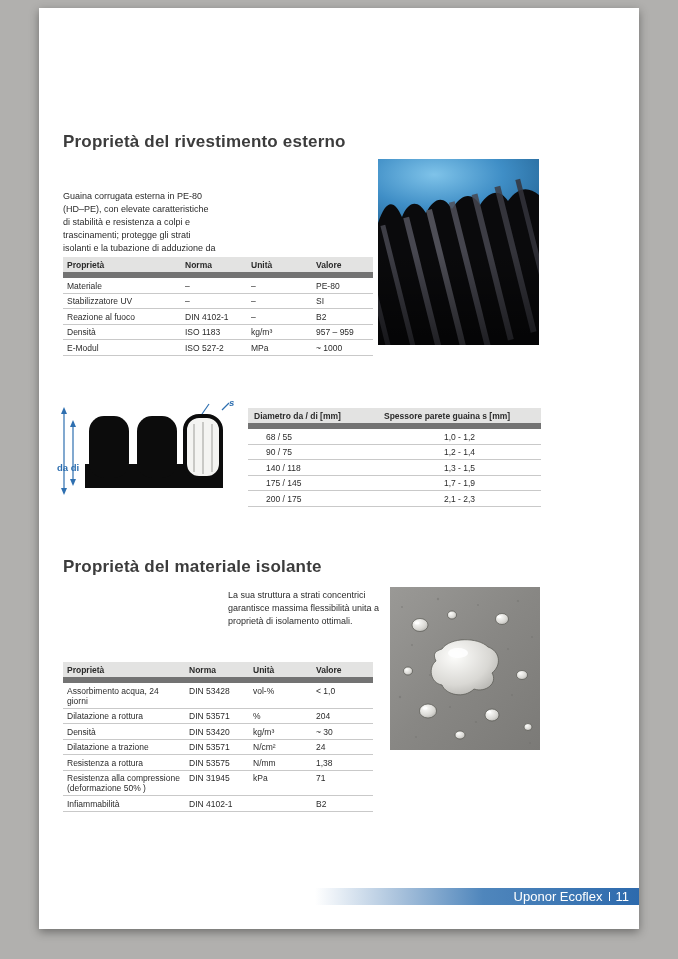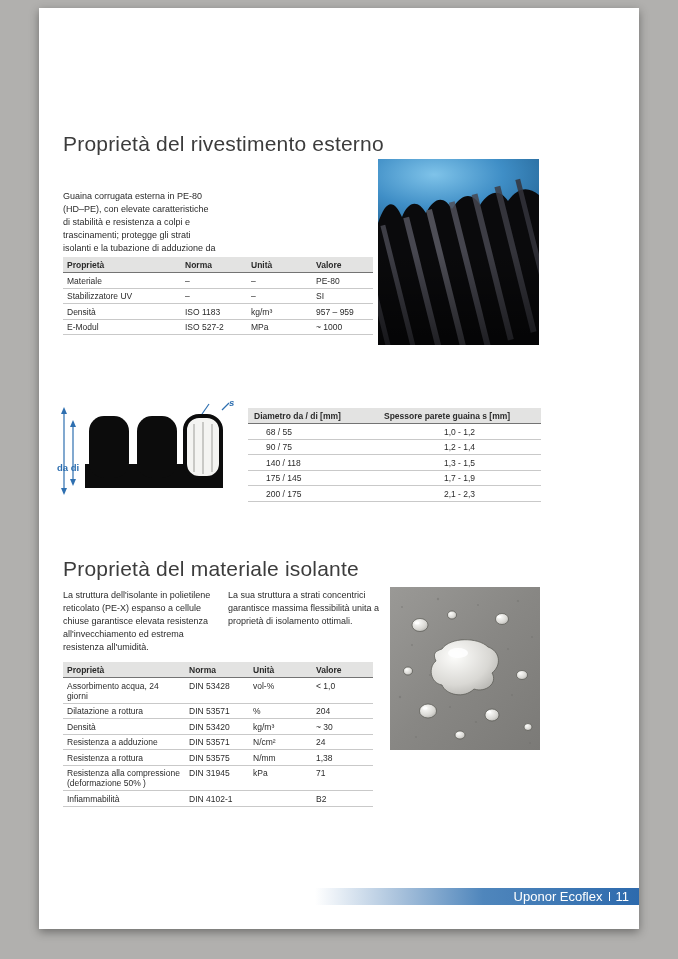--- a/index.html
+++ b/index.html
@@ -3,27 +3,27 @@
 <meta charset="utf-8">
 <style>
   * { margin:0; padding:0; box-sizing:border-box; }
   html,body { width:678px; height:959px; background:#b1b0ae; font-family:"Liberation Sans", sans-serif; overflow:hidden; }
   .viewport { position:relative; width:678px; height:959px; }
   .page {
     position:absolute; left:39px; top:8px; width:600px; height:921px;
     background:#ffffff; box-shadow:0 3px 9px rgba(0,0,0,0.38);
   }
   .abs { position:absolute; }
-  .section-title { font-size:21px; font-weight:400; color:#3c3c3c; letter-spacing:0.2px; }
+  .section-title { font-size:17px; font-weight:700; color:#3c3c3c; letter-spacing:0.2px; }
   .body-text { font-size:9px; line-height:1.45; color:#2b2b2b; }
   .photo { overflow:hidden; }
   .photo svg { display:block; }
 
   table { border-collapse:collapse; position:absolute; table-layout:fixed; font-size:8.5px; color:#2b2b2b; }
-  th { background:#e3e3e2; font-weight:bold; text-align:left; padding:3px 4px 2px 4px; border-bottom:1px solid #737373; white-space:nowrap; }
+  th { background:#e3e3e2; font-weight:bold; text-align:left; padding:3px 4px 2px 4px; border-bottom:6px solid #737373; white-space:nowrap; }
   td { padding:2.5px 4px 2px 4px; border-bottom:1px solid #c9c9c9; vertical-align:top; }
 
   .dim-table td:first-child { padding-left:18px; }
   .dim-table td:last-child { text-align:center; }
   .dim-table th { padding-left:6px;margin-top:8px; }
 
   .diagram-label { position:absolute; color:#2e6fb0; font-weight:bold; font-size:9.5px; }
   .diagram-s { font-style:italic; }
 
   .footer-bar {
@@ -95,20 +95,26 @@
           <td>–</td>
           <td>PE-80</td>
         </tr>
         <tr>
           <td>Stabilizzatore UV</td>
           <td>–</td>
           <td>–</td>
           <td>SI</td>
         </tr>
         <tr>
+          <td>Reazione al fuoco</td>
+          <td>DIN 4102-1</td>
+          <td>–</td>
+          <td>B2</td>
+        </tr>
+        <tr>
           <td>Densità</td>
           <td>ISO 1183</td>
           <td>kg/m³</td>
           <td>957 – 959</td>
         </tr>
         <tr>
           <td>E-Modul</td>
           <td>ISO 527-2</td>
           <td>MPa</td>
           <td>~ 1000</td>
@@ -174,21 +180,20 @@
         </tr>
         <tr>
           <td>200 / 175</td>
           <td>2,1 - 2,3</td>
         </tr>
       </tbody>
     </table>
 
     <h1 class="abs section-title" style="left:24px; top:549px;">Proprietà del materiale isolante</h1>
 
-    <p class="abs body-text" style="left:24px; top:581px; width:153px;">La struttura dell'isolante in polietilene reticolato (PE-X) espanso a cellule chiuse garantisce elevata resistenza all'invecchiamento ed estrema resistenza all'umidità.</p>
     <p class="abs body-text" style="left:189px; top:581px; width:152px;">La sua struttura a strati concentrici garantisce massima flessibilità unita a proprietà di isolamento ottimali.</p>
 
     <div class="abs photo" style="left:351px; top:579px; width:150px; height:163px;">
       <svg width="150" height="163" viewBox="0 0 150 163" preserveAspectRatio="none">
         <defs>
           <linearGradient id="stone" x1="0" y1="0" x2="1" y2="1">
             <stop offset="0" stop-color="#9a9996"></stop>
             <stop offset="0.5" stop-color="#888784"></stop>
             <stop offset="1" stop-color="#7b7a77"></stop>
           </linearGradient>
@@ -266,21 +271,21 @@
           <td>%</td>
           <td>204</td>
         </tr>
         <tr>
           <td>Densità</td>
           <td>DIN 53420</td>
           <td>kg/m³</td>
           <td>~ 30</td>
         </tr>
         <tr>
-          <td>Resistenza a adduzione</td>
+          <td>Dilatazione a trazione</td>
           <td>DIN 53571</td>
           <td>N/cm²</td>
           <td>24</td>
         </tr>
         <tr>
           <td>Resistenza a rottura</td>
           <td>DIN 53575</td>
           <td>N/mm</td>
           <td>1,38</td>
         </tr>

